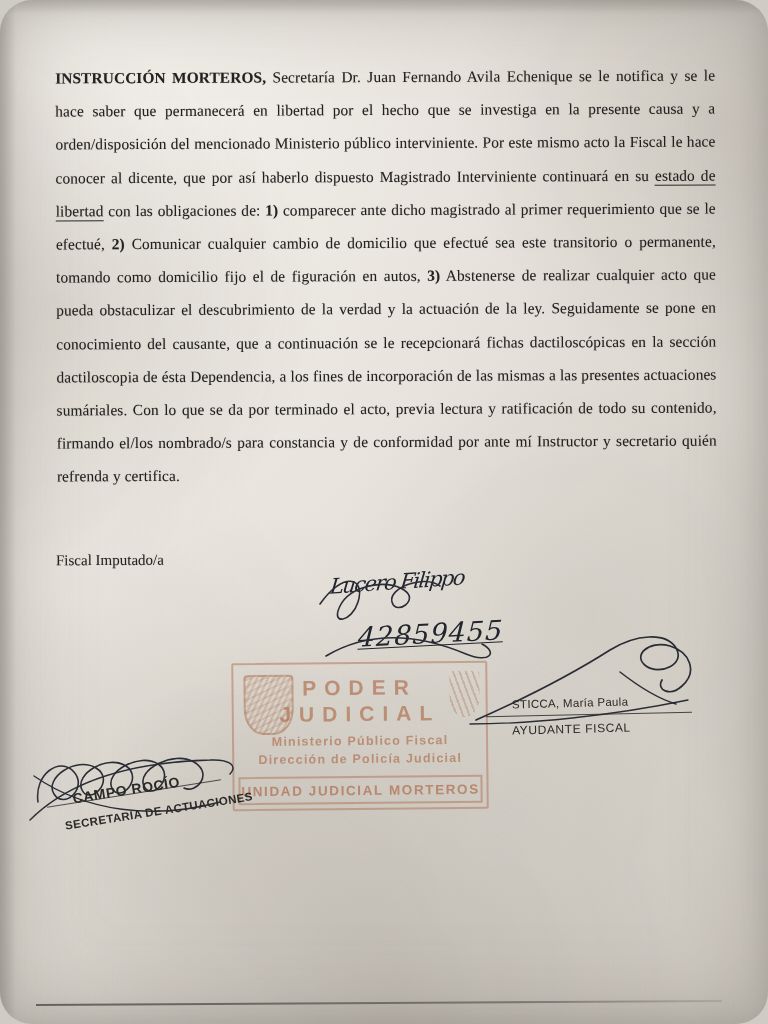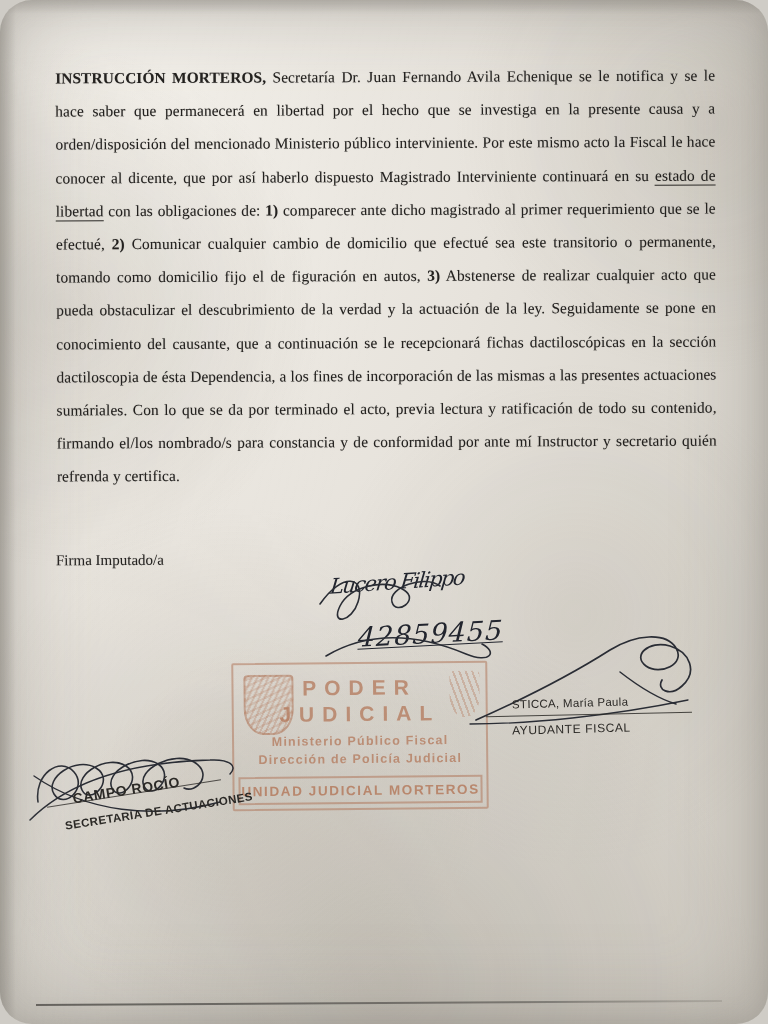--- a/index.html
+++ b/index.html
@@ -257,21 +257,21 @@
 <div class="page">
 
   <div class="grain"></div>
   <div class="edge-left"></div>
   <div class="edge-top"></div>
 
   <div class="body-text">
     <span class="bold first-indent">INSTRUCCIÓN MORTEROS,</span><span> Secretaría Dr. Juan Fernando Avila Echenique se le notifica y se le hace saber que permanecerá en libertad por el hecho que se investiga en la presente causa y a orden/disposición del mencionado Ministerio público interviniente. Por este mismo acto la Fiscal le hace conocer al dicente, que por así haberlo dispuesto Magistrado Interviniente continuará en su </span><span class="ul">estado de libertad</span><span> con las obligaciones de: </span><span class="bold">1)</span><span> comparecer ante dicho magistrado al primer requerimiento que se le efectué, </span><span class="bold">2)</span><span> Comunicar cualquier cambio de domicilio que efectué sea este transitorio o permanente, tomando como domicilio fijo el de figuración en autos, </span><span class="bold">3)</span><span> Abstenerse de realizar cualquier acto que pueda obstaculizar el descubrimiento de la verdad y la actuación de la ley. Seguidamente se pone en conocimiento del causante, que a continuación se le recepcionará fichas dactiloscópicas en la sección dactiloscopia de ésta Dependencia, a los fines de incorporación de las mismas a las presentes actuaciones sumáriales. Con lo que se da por terminado el acto, previa lectura y ratificación de todo su contenido, firmando el/los nombrado/s para constancia y de conformidad por ante mí Instructor y secretario quién refrenda y certifica.</span>
   </div>
 
-  <div class="firma-label">Firma Imputado/a</div>
+  <div class="firma-label">Fiscal Imputado/a</div>
 
   <div class="hand hand-name">Lucero Filippo</div>
 
   <div class="hand hand-dni">42859455</div>
 
   <div class="sig" style="left:300px; top:560px;">
     <svg width="220" height="110" viewBox="0 0 220 110">
       <path d="M20 44 C42 12, 66 16, 58 42 C52 62, 30 66, 40 46 C50 26, 86 18, 104 30 C120 40, 96 56, 92 42 C88 28, 124 14, 140 26" stroke-width="1.6"></path>
       <path d="M26 96 C70 70, 118 74, 166 94 C190 104, 198 92, 182 84" stroke-width="1.6"></path>
     </svg>

